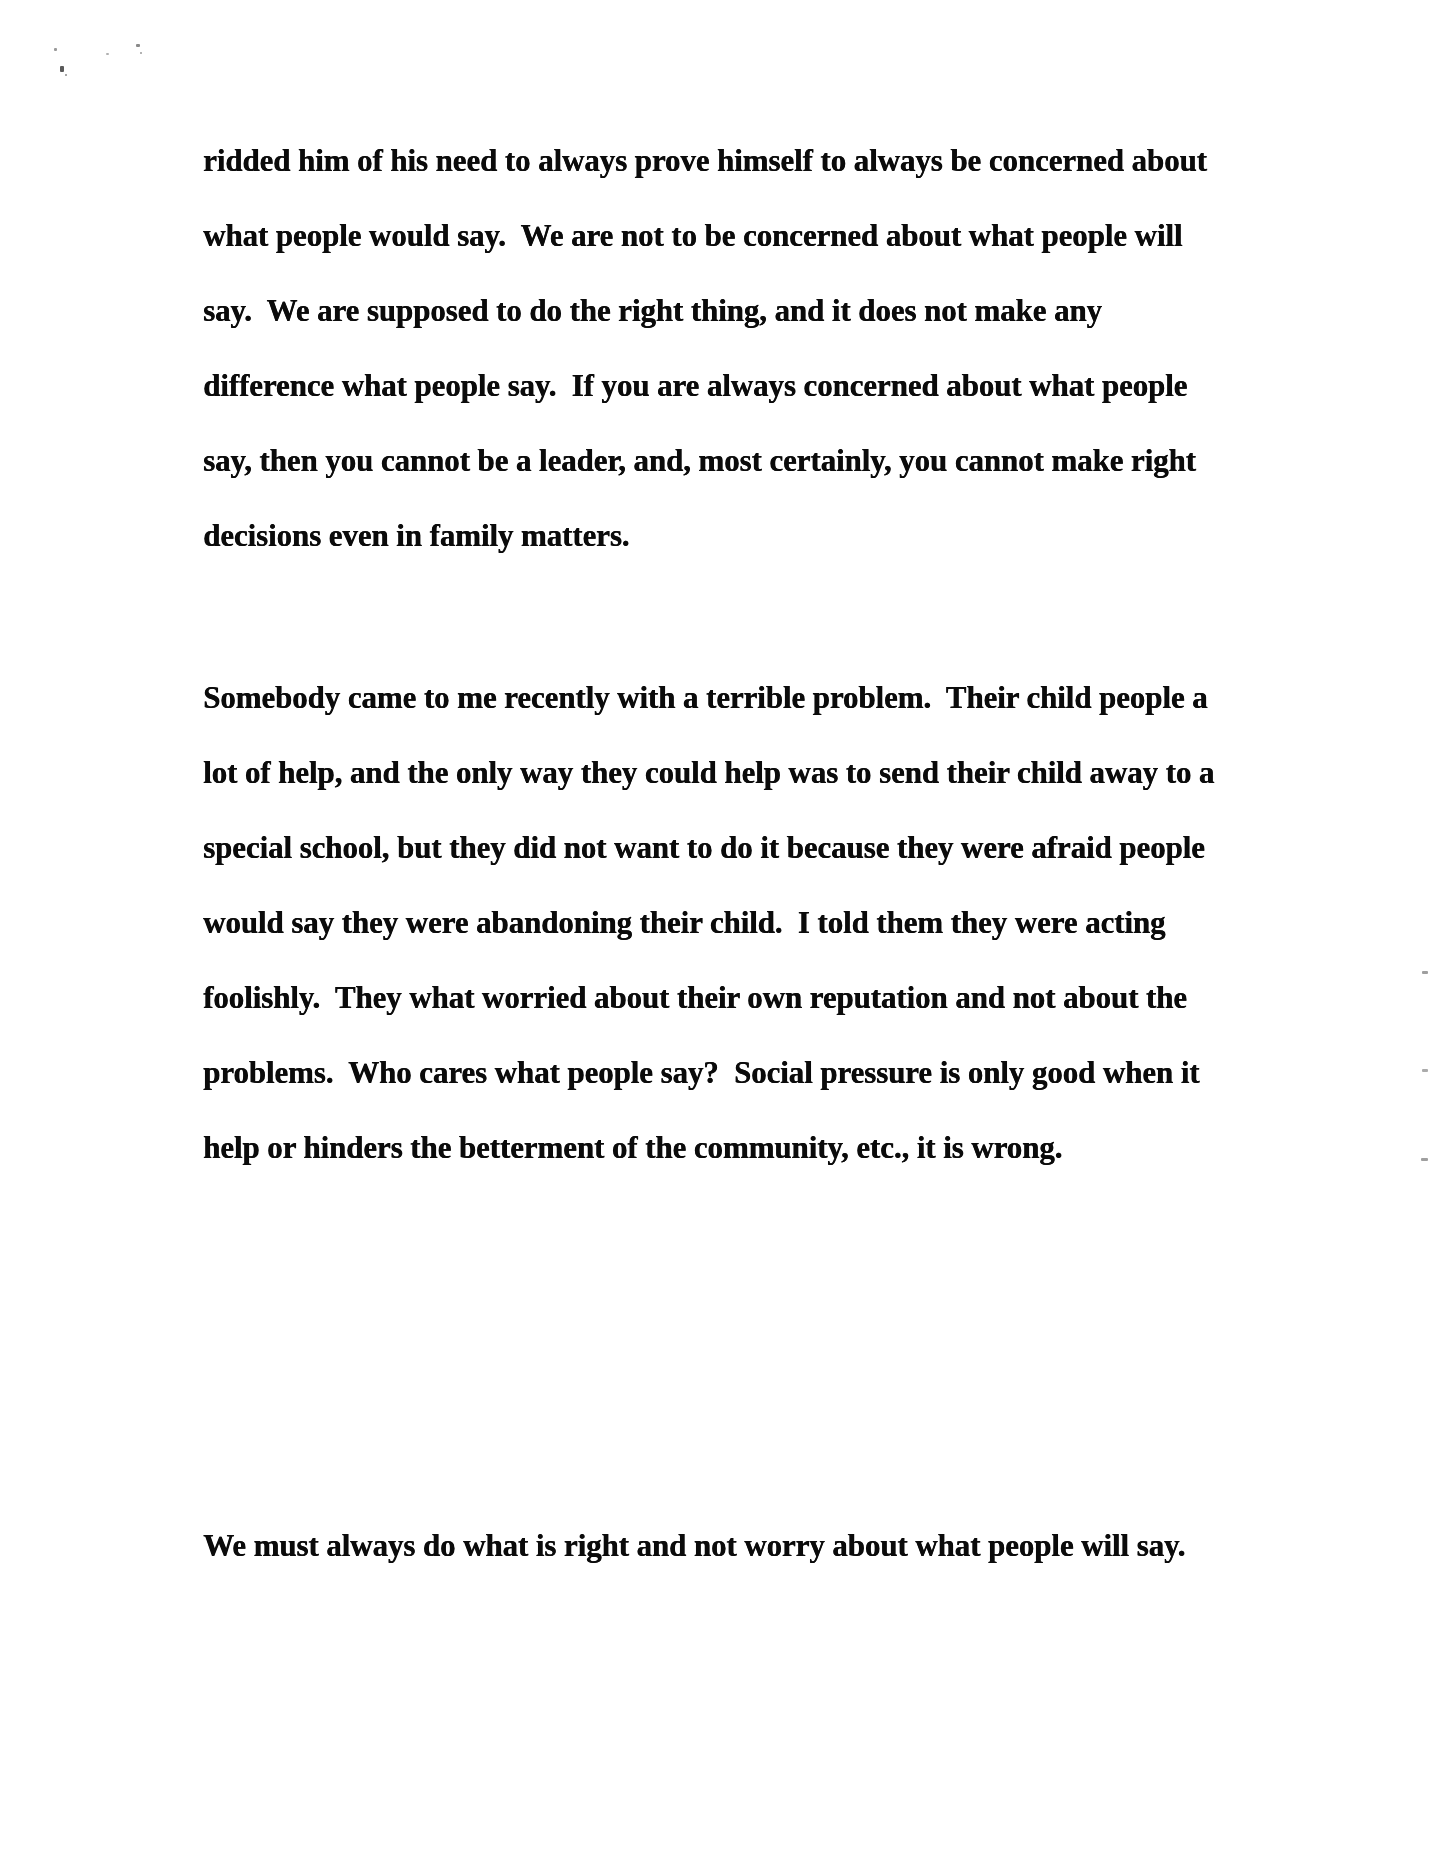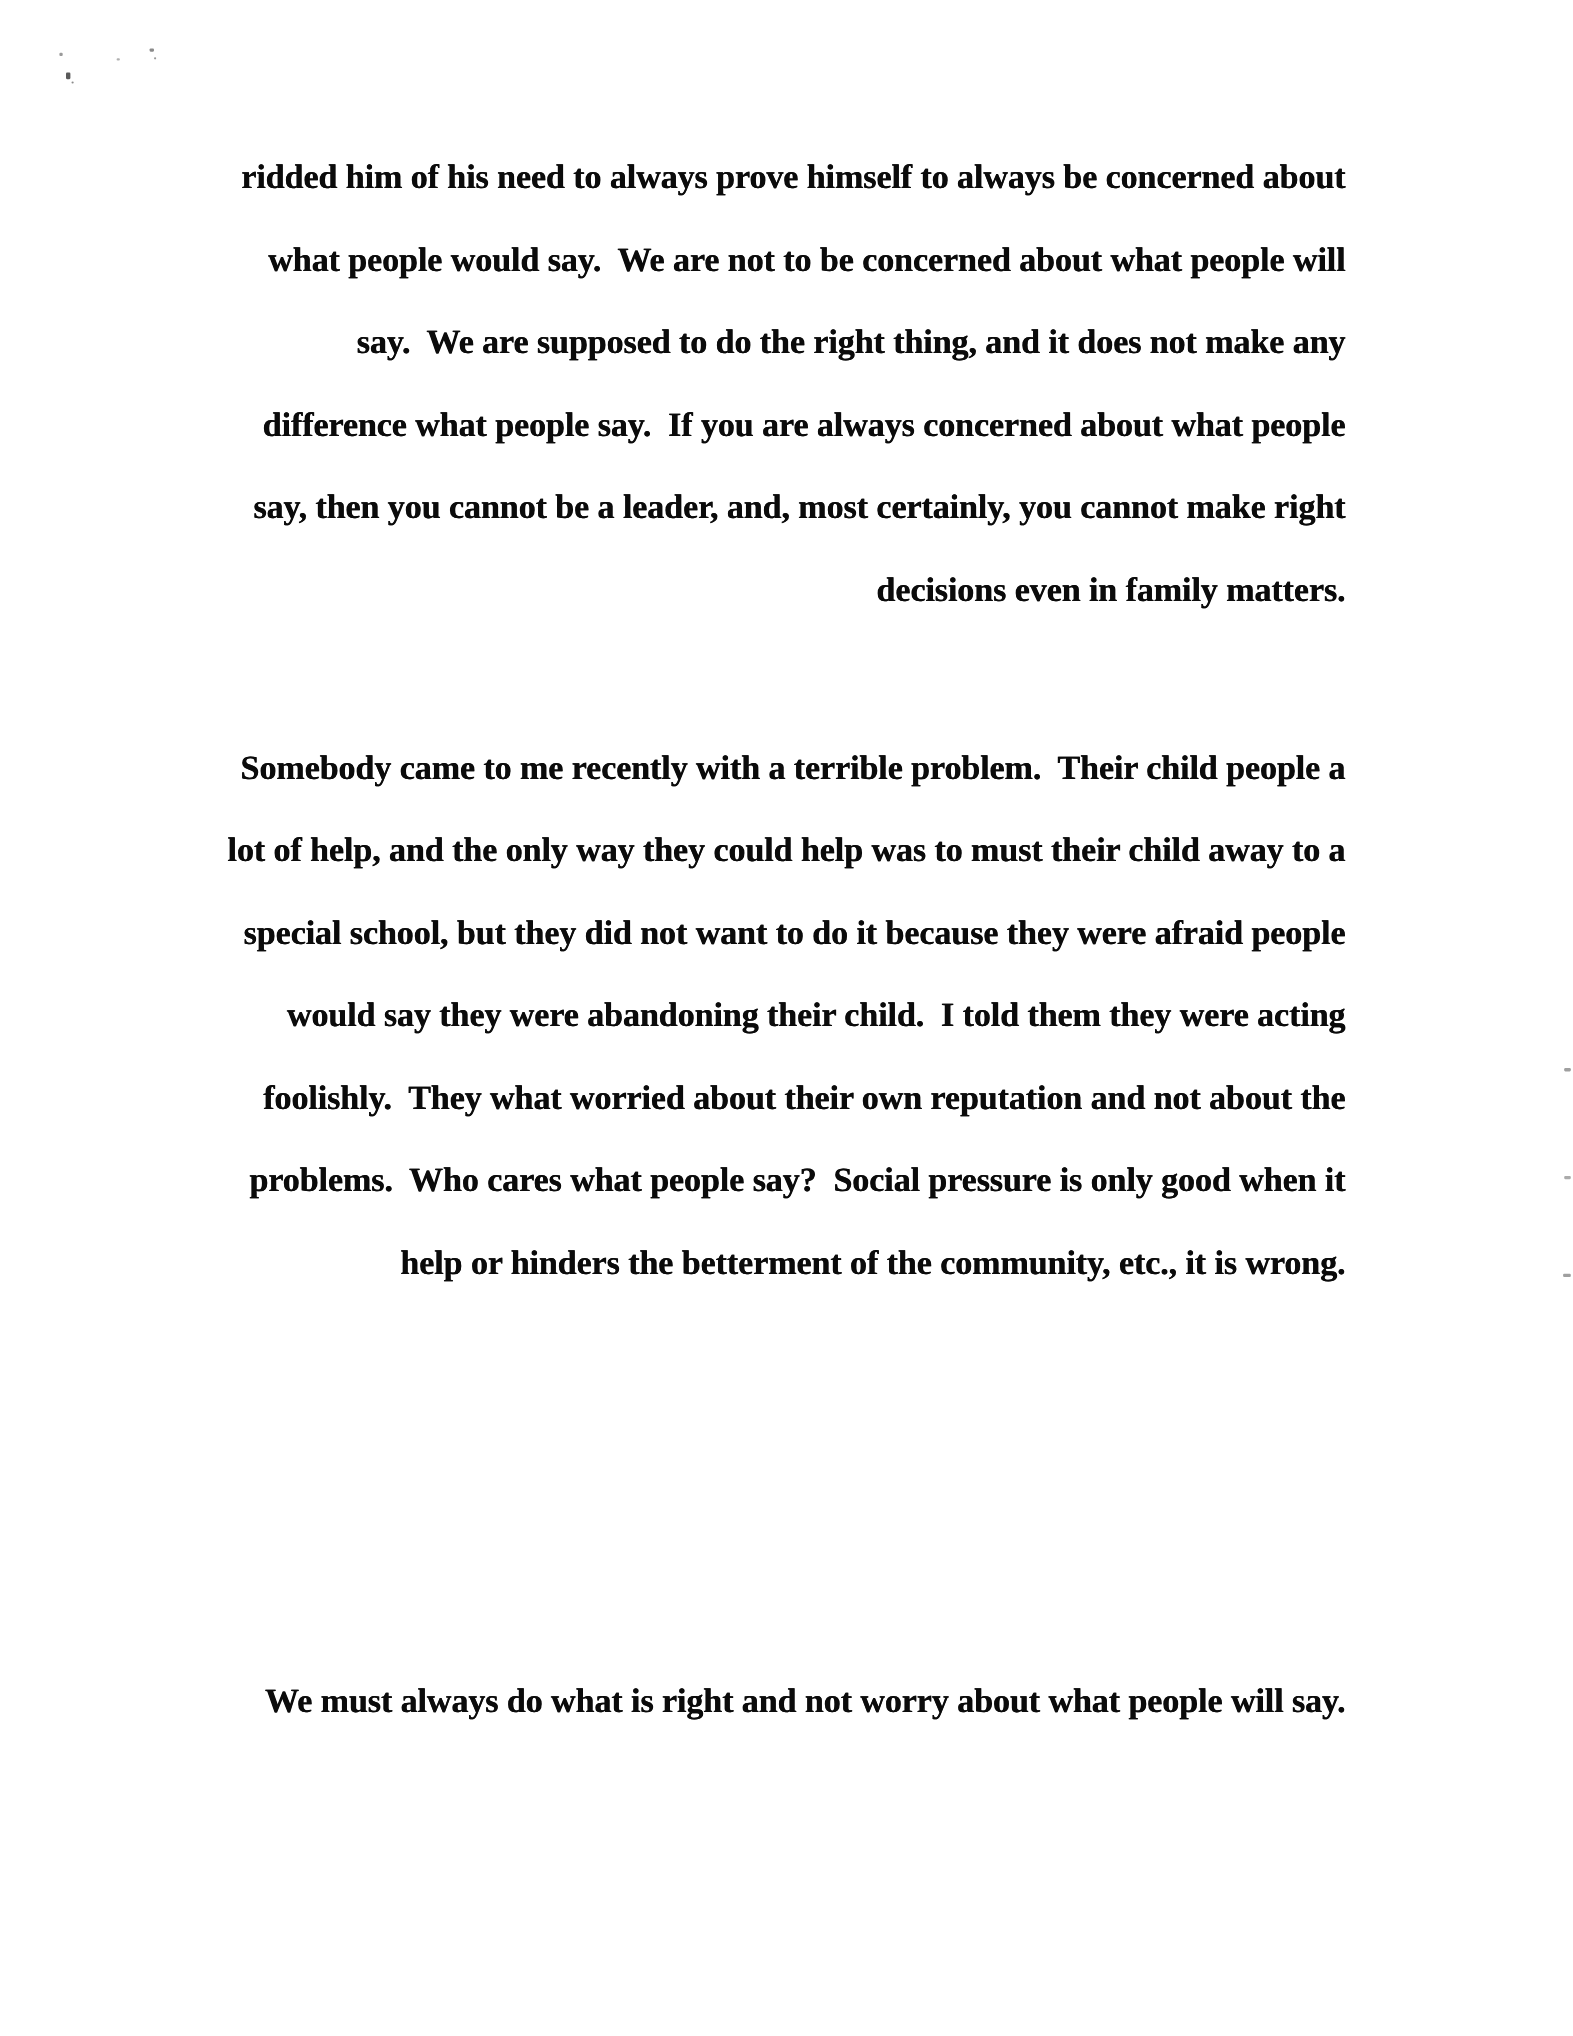--- a/index.html
+++ b/index.html
@@ -8,21 +8,20 @@
     background: #e8e8e8;
   }
   .page {
     position: relative;
     width: 1430px;
     height: 1851px;
     margin: 0 auto;
     background: var(--paper, #ffffff);
     overflow: hidden;
     font-family: "Liberation Serif", "DejaVu Serif", serif;
-    text-align: right;
   }
   .para {
     position: absolute;
     left: 203px;
     width: 1020px;
   }
   .line {
     height: 75px;
     line-height: 75px;
     white-space: pre;
@@ -61,21 +60,21 @@
     <div class="line">ridded him of his need to always prove himself to always be concerned about</div>
     <div class="line">what people would say.  We are not to be concerned about what people will</div>
     <div class="line">say.  We are supposed to do the right thing, and it does not make any</div>
     <div class="line">difference what people say.  If you are always concerned about what people</div>
     <div class="line">say, then you cannot be a leader, and, most certainly, you cannot make right</div>
     <div class="line">decisions even in family matters.</div>
   </div>
 
   <div class="para para-2">
     <div class="line">Somebody came to me recently with a terrible problem.  Their child people a</div>
-    <div class="line">lot of help, and the only way they could help was to must their child away to a</div>
+    <div class="line">lot of help, and the only way they could help was to send their child away to a</div>
     <div class="line">special school, but they did not want to do it because they were afraid people</div>
     <div class="line">would say they were abandoning their child.  I told them they were acting</div>
     <div class="line">foolishly.  They what worried about their own reputation and not about the</div>
     <div class="line">problems.  Who cares what people say?  Social pressure is only good when it</div>
     <div class="line">help or hinders the betterment of the community, etc., it is wrong.</div>
   </div>
 
   <div class="para para-3">
     <div class="line">We must always do what is right and not worry about what people will say.</div>
   </div>

